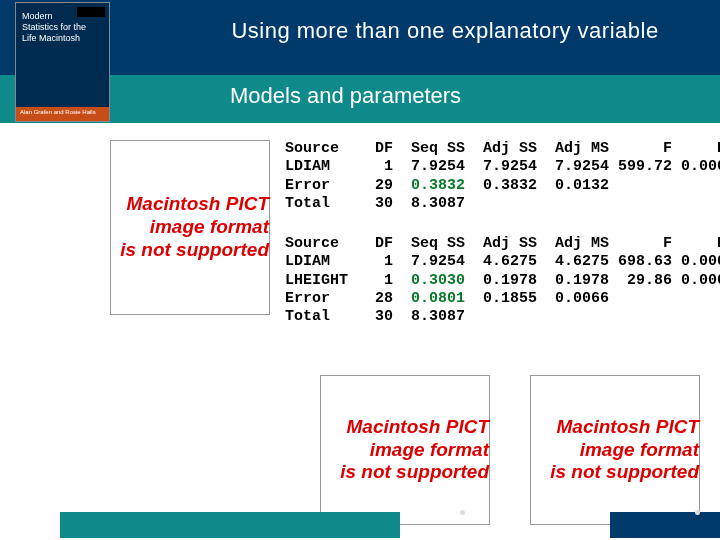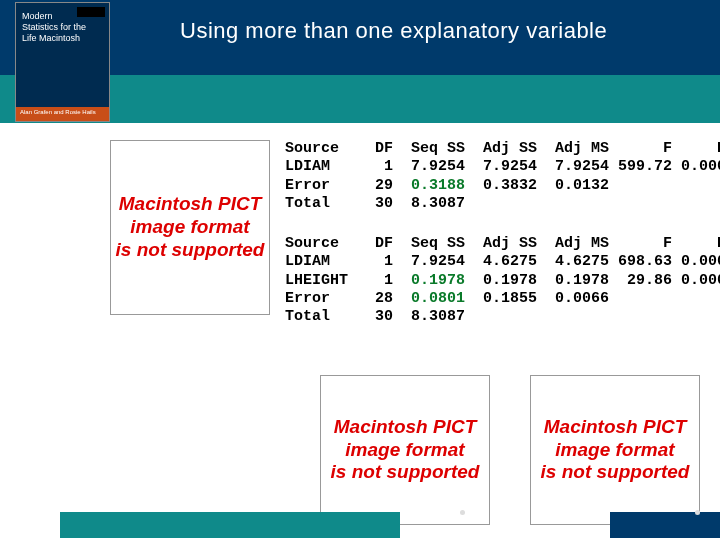--- a/index.html
+++ b/index.html
@@ -23,30 +23,29 @@
     height: 48px;
     background: #0f8a8a;
   }
   .title {
     position: absolute;
     top: 18px;
     left: 180px;
     right: 10px;
     font-size: 22px;
     color: #fff;
-    text-align: left;
+    text-align: center;
     letter-spacing: 0.5px;
   }
   .subtitle {
     position: absolute;
     top: 83px;
     left: 230px;
     font-size: 22px;
     color: #fff;
-    margin-top: 37px;
   }
   .cover {
     position: absolute;
     top: 2px; left: 15px;
     width: 95px; height: 120px;
     background: #002b50;
     border: 1px solid #888;
     color: #fff;
     font-size: 9px;
     padding: 8px 6px;
@@ -72,20 +71,21 @@
     color: #d00;
     font-family: Arial, sans-serif;
     font-size: 19px;
     font-weight: bold;
     font-style: italic;
     text-align: center;
     display: flex;
     flex-direction: column;
     justify-content: center;
     line-height: 1.2;
+    align-items: flex-end;
   }
   .pict-left {
     position: absolute;
     top: 140px; left: 110px;
     width: 160px; height: 175px;
   }
   .pict-bl {
     position: absolute;
     top: 375px; left: 320px;
     width: 170px; height: 150px;
@@ -146,26 +146,26 @@
 </div>
 
 <div class="pict-placeholder pict-left">
   <span>Macintosh PICT</span>
   <span>image format</span>
   <span>is not supported</span>
 </div>
 
 <div class="anova-block anova1" id="anova1">Source    DF  Seq SS  Adj SS  Adj MS      F     P
 LDIAM      1  7.9254  7.9254  7.9254 599.72 0.000
-Error     29<span class="green">  0.3188</span>  0.3832  0.0132             
+Error     29<span class="green">  0.3832</span>  0.3832  0.0132             
 Total     30  8.3087                             
 </div>
 <div class="anova-block anova2" id="anova2">Source    DF  Seq SS  Adj SS  Adj MS      F     P
 LDIAM      1  7.9254  4.6275  4.6275 698.63 0.000
-LHEIGHT    1<span class="green">  0.1978</span>  0.1978  0.1978  29.86 0.000
+LHEIGHT    1<span class="green">  0.3030</span>  0.1978  0.1978  29.86 0.000
 Error     28<span class="green">  0.0801</span>  0.1855  0.0066             
 Total     30  8.3087                             
 </div>
 
 <div class="pict-placeholder pict-bl">
   <span>Macintosh PICT</span>
   <span>image format</span>
   <span>is not supported</span>
 </div>
 

